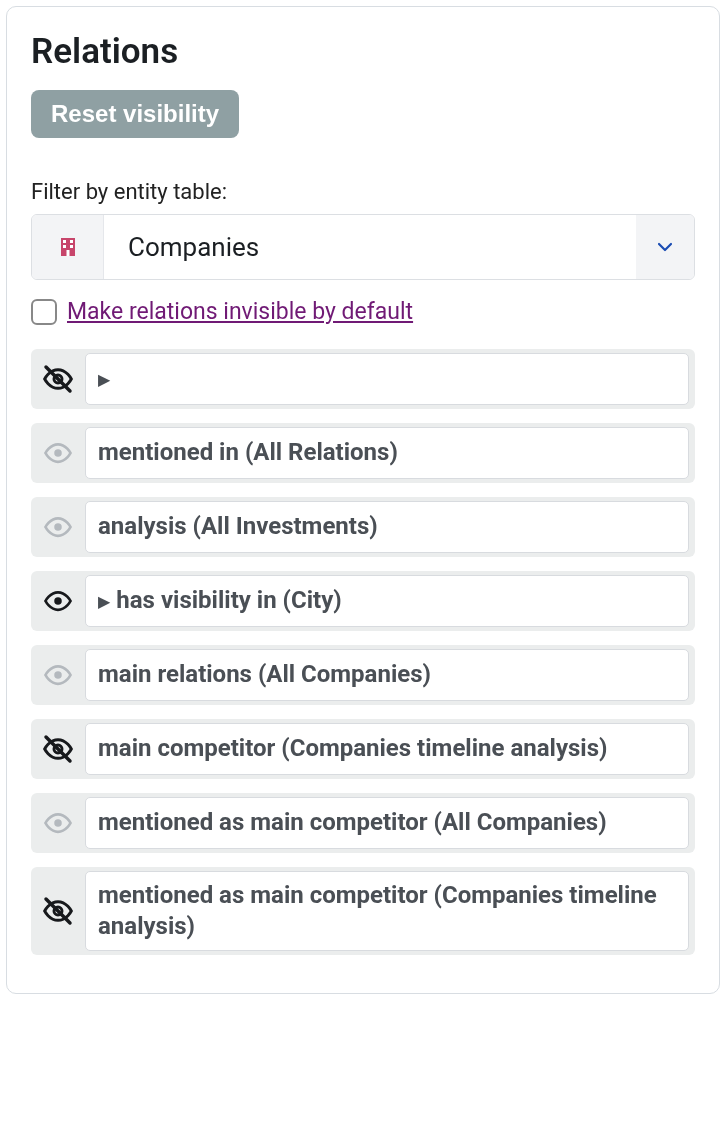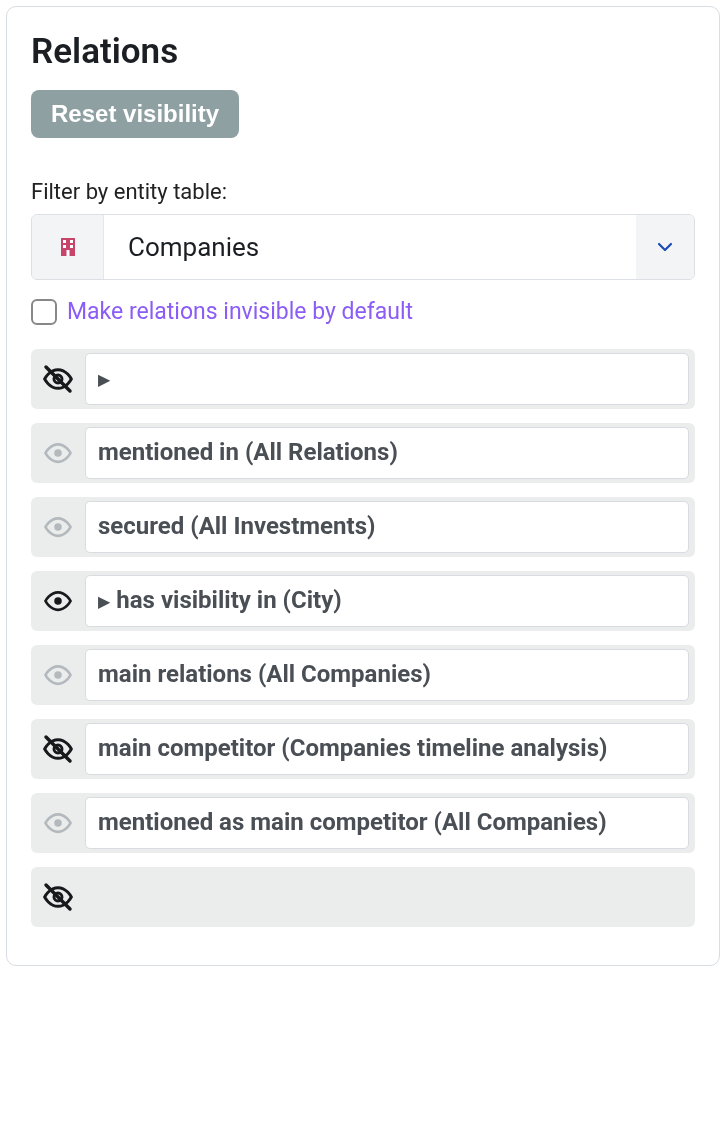--- a/index.html
+++ b/index.html
@@ -80,21 +80,22 @@
     .checkbox {
       width: 26px;
       height: 26px;
       border: 2px solid #888;
       border-radius: 6px;
       cursor: pointer;
       background: #fff;
     }
     .checkbox-label {
       font-size: 23px;
-      color: #8b5cf6;
+      color: #701a75;
+      text-decoration: underline;
     }
     .relation-item {
       display: flex;
       align-items: stretch;
       background: #ebeded;
       border-radius: 6px;
       margin-bottom: 14px;
       min-height: 60px;
     }
     .rel-eye {
@@ -189,21 +190,21 @@
         </div>
       </div>
       <div class="relation-item">
         <div class="rel-eye">
           <svg width="30" height="30" viewBox="0 0 24 24">
             <path d="M2 12s3.5-7 10-7 10 7 10 7-3.5 7-10 7S2 12 2 12z" fill="none" stroke="#b4b9be" stroke-width="2.2"></path>
             <circle cx="12" cy="12" r="3" fill="#b4b9be"></circle>
           </svg>
         </div>
         <div class="rel-body">
-          <span class="rel-text">secured (All Investments)</span>
+          <span class="rel-text">analysis (All Investments)</span>
         </div>
       </div>
       <div class="relation-item">
         <div class="rel-eye">
           <svg width="30" height="30" viewBox="0 0 24 24">
             <path d="M2 12s3.5-7 10-7 10 7 10 7-3.5 7-10 7S2 12 2 12z" fill="none" stroke="#17191c" stroke-width="2.2"></path>
             <circle cx="12" cy="12" r="3" fill="#17191c"></circle>
           </svg>
         </div>
         <div class="rel-body">
@@ -246,15 +247,18 @@
         </div>
       </div>
       <div class="relation-item">
         <div class="rel-eye">
           <svg width="32" height="32" viewBox="0 0 24 24">
             <path d="M2 12s3.5-7 10-7 10 7 10 7-3.5 7-10 7S2 12 2 12z" fill="none" stroke="#17191c" stroke-width="2.2"></path>
             <circle cx="12" cy="12" r="3" fill="none" stroke="#17191c" stroke-width="2.2"></circle>
             <line x1="3" y1="3" x2="21" y2="21" stroke="#17191c" stroke-width="2.6" stroke-linecap="round"></line>
           </svg>
         </div>
+        <div class="rel-body">
+          <span class="rel-text">mentioned as main competitor (Companies timeline analysis)</span>
+        </div>
       </div>
     </div>
 </div>
 
 </body></html>

